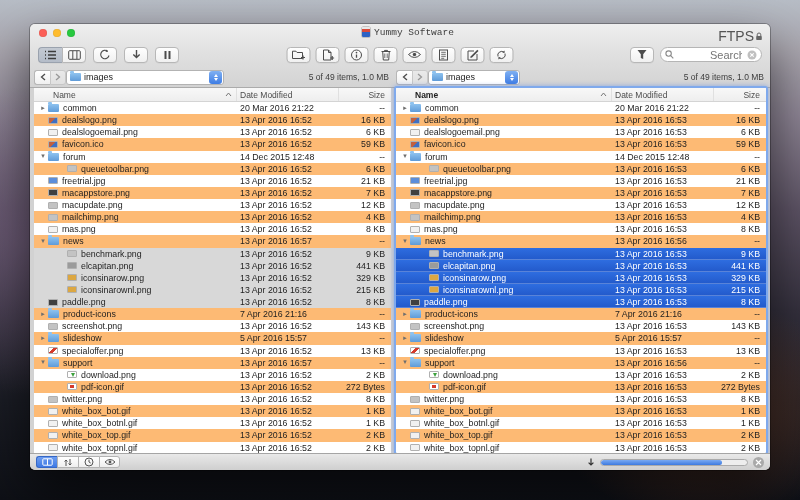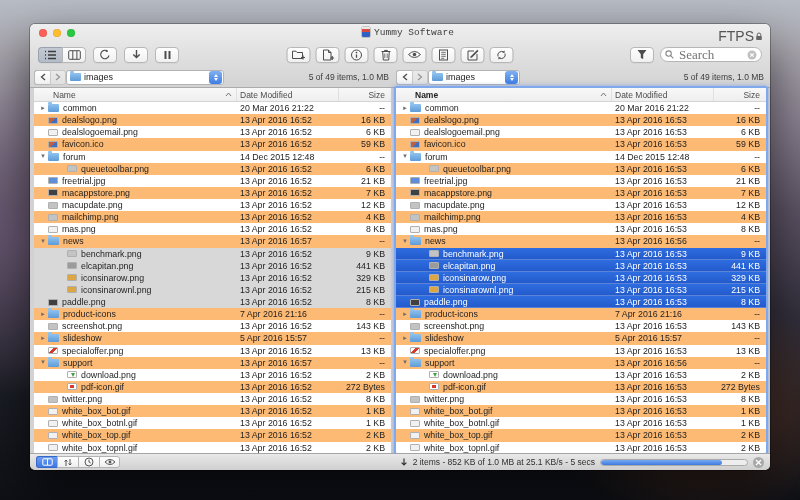--- a/index.html
+++ b/index.html
@@ -32,22 +32,22 @@
   .seg{display:flex;}
   .seg .tbtn{border-radius:0;border-right-width:0;}
   .seg .tbtn:first-child{border-radius:4px 0 0 4px;}
   .seg .tbtn:last-child{border-radius:0 4px 4px 0;border-right-width:1px;}
   .tbtn.on{background:linear-gradient(#c3c9d2,#b4bcc8);border-color:#9aa2ae;}
   .tgap{width:7px;}
   .center-tools{position:absolute;left:50%;transform:translateX(-50%);display:flex;gap:5px;}
   .right-tools{position:absolute;right:8px;display:flex;align-items:center;gap:6px;}
   .searchbox{width:102px;height:15px;border:1px solid #b5b5b5;border-radius:9px;background:#fff;
     display:flex;align-items:center;padding:0 4px;gap:3px;box-sizing:border-box;}
-  .searchbox input{flex:1;border:none;outline:none;font-size:13px;color:#333;background:transparent;
-    font-family:Liberation Serif, serif;min-width:0;}
+  .searchbox input{flex:1;border:none;outline:none;font-size:11px;color:#333;background:transparent;
+    font-family:Liberation Sans, sans-serif;min-width:0;margin-left:31px;}
   svg.ic{display:block;}
   
   .pathbar{height:20px;display:flex;align-items:center;padding:0 4px;gap:5px;}
   .pb{display:flex;align-items:center;box-sizing:border-box;}
   .pb.left{width:357px;}
   .pb.right{flex:1;}
   .navseg{display:flex;height:15px;}
   .navseg .nbtn{width:16px;border:1px solid #b7b7b7;background:linear-gradient(#fff,#f0f0f0);
     display:flex;align-items:center;justify-content:center;box-sizing:border-box;}
   .navseg .nbtn:first-child{border-radius:3px 0 0 3px;border-right:none;}
@@ -768,21 +768,20 @@
         <svg class="ic" width="12" height="8" viewBox="0 0 12 8">
             <path d="M1 4Q6-1 11 4Q6 9 1 4z" fill="none" stroke="#555"></path>
             <circle cx="6" cy="4" r="1.4" fill="#555"></circle>
           </svg>
       </div>
     </div>
     <div class="transfer">
       <svg class="ic" width="8" height="9" viewBox="0 0 8 9">
           <path d="M4 0.5v6M1.6 4.6L4 7l2.4-2.4" fill="none" stroke="#333" stroke-width="1.2"></path>
         </svg>
-      <span>2 items - 852 KB of 1.0 MB at 25.1 KB/s - 5 secs</span>
       <div class="pbar">
           <div class="pfill" style="width: 83%;"></div>
         </div>
       <div class="cancel">
         <svg class="ic" width="7" height="7" viewBox="0 0 7 7">
             <path d="M1 1l5 5M6 1L1 6" stroke="#fff" stroke-width="1.2"></path>
           </svg>
       </div>
     </div>
   </div>

